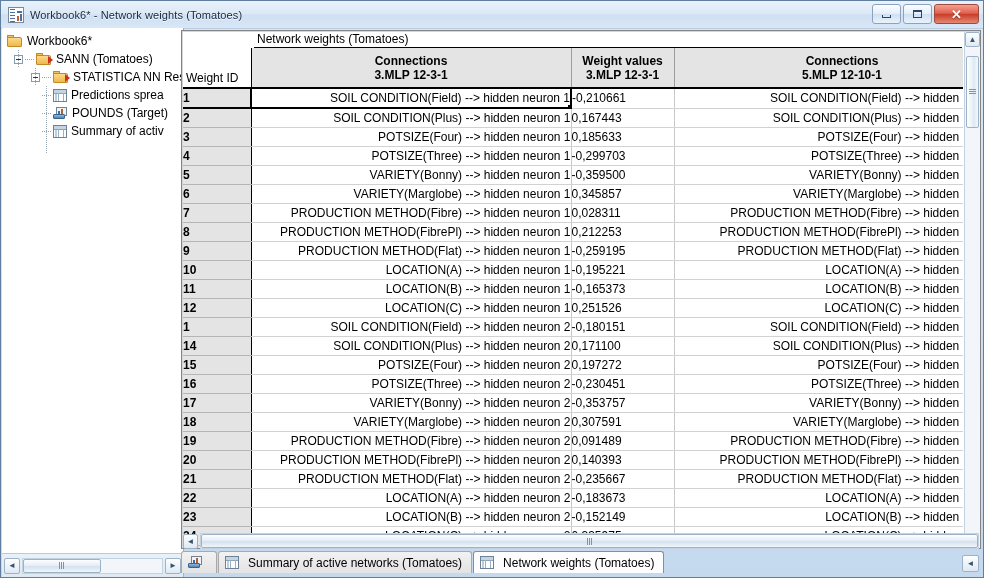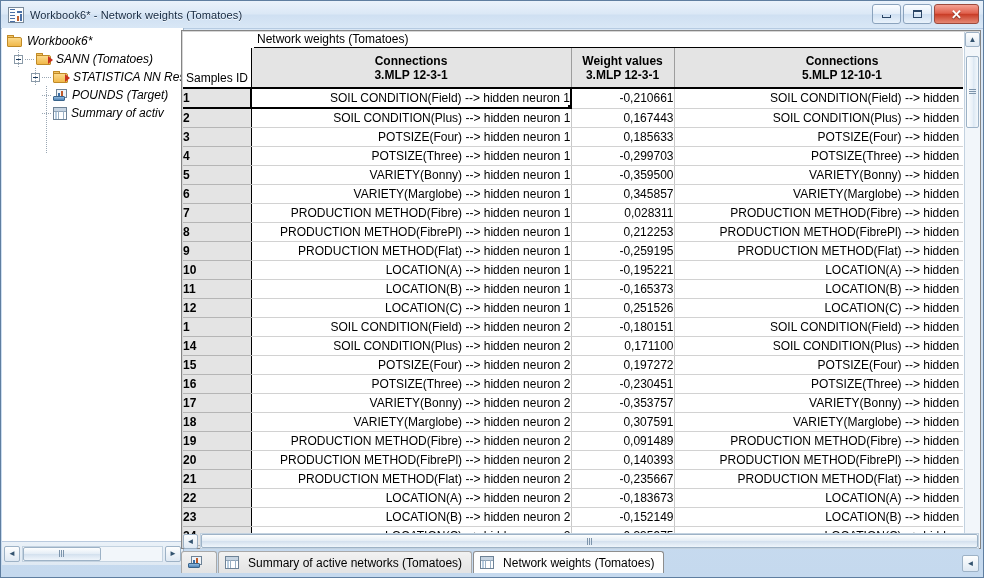--- a/index.html
+++ b/index.html
@@ -67,26 +67,25 @@
     text-shadow: 0 1px 1px rgba(0,0,0,.45);
   }
 
   
   #body-area {
     position: absolute; left: 0; top: 27px; right: 0; bottom: 0;
   }
 
   
   #tree-pane {
-    position: absolute; left: 1px; top: 0; width: 182px; bottom: 12px;
+    position: absolute; left: 1px; top: 0; width: 182px; bottom: 0;
     background: #ffffff;
     border-right: 1px solid #9fb4c9;
     box-sizing: border-box;
     overflow: hidden;
-    font-style: italic;
   }
   #tree-scroll-area { position: absolute; left:0; top:0; right:0; bottom: 24px; overflow: hidden; }
   #tree { padding: 4px 0 0 3px; }
   .tnode {
     display: flex; align-items: center; height: 18px;
     white-space: nowrap; position: relative;
   }
   .tnode .exp {
     width: 9px; height: 9px; box-sizing: border-box;
     border: 1px solid #8a9aa8; background: #fff;
@@ -204,21 +203,21 @@
     font-weight: normal; text-align: left; padding-left: 3px; vertical-align: bottom;
     padding-bottom: 2px;
   }
   thead th .hl2 { display: block; }
   tbody td { height: 19px; line-height: 18px; border-bottom: 1px solid #d2d2d2; }
   td.idcell {
     background: #e4e4e4; border-right: 1px solid #000; border-bottom: 1px solid #b5b5b5;
     font-weight: bold; padding-left: 3px; text-align: left;
   }
   td.conn { text-align: right; padding-right: 3px; border-right: 1px solid #c8c8c8; background:#fff; }
-  td.val  { text-align: right; padding-right: 3px; border-right: 1px solid #c8c8c8; background:#fff;margin-top:16px; }
+  td.val  { text-align: left; padding-right: 3px; border-right: 1px solid #c8c8c8; background:#fff;margin-top:16px; }
   td.conn2 { text-align: right; padding-right: 3px; background:#fff; }
   tr.firstrow td.conn {
     border: 2px solid #000; position: relative;
   }
   tr.firstrow td.conn::after {
     content:""; position:absolute; right:-3px; bottom:-3px; width:5px; height:5px; background:#000;
   }
   tr.firstrow td.idcell { border-top: 2px solid #000; border-bottom: 2px solid #000; }
 
   
@@ -320,20 +319,30 @@
             <div class="exp"></div>
             <div class="dotline"></div>
             <div class="folder">
                 <div class="ft"></div>
                 <div class="fb"></div>
                 <div class="arrow"></div>
               </div>
             <span class="tlabel">STATISTICA NN Resu</span>
           </div>
 
+          <div class="tnode" style="padding-left:37px;">
+            <div class="dotline"></div>
+            <div class="sheeticon">
+                <div class="hdr"></div>
+                <div class="fill"></div>
+                <div class="c1"></div>
+                <div class="c2"></div>
+              </div>
+            <span class="tlabel">Predictions sprea</span>
+          </div>
 
           <div class="tnode" style="padding-left:37px;text-align:center;">
             <div class="dotline"></div>
             <div class="graphicon">
                 <div class="gback"></div>
                 <div class="gbar1"></div>
                 <div class="gbar2"></div>
                 <div class="gbase"></div>
               </div>
             <span class="tlabel">POUNDS (Target)</span>
@@ -378,21 +387,21 @@
           <table class="grid">
             <colgroup>
               <col style="width:68px">
               <col style="width:320px">
               <col style="width:103px">
               <col style="width:336px">
             </colgroup>
             <thead>
               <tr>
                 <th class="idhead">
-                  <span>Samples ID</span>
+                  <span>Weight ID</span>
                 </th>
                 <th>
                   <span class="hl2">Connections</span>
                   <span class="hl2">3.MLP 12-3-1</span>
                 </th>
                 <th>
                   <span class="hl2">Weight values</span>
                   <span class="hl2">3.MLP 12-3-1</span>
                 </th>
                 <th>

